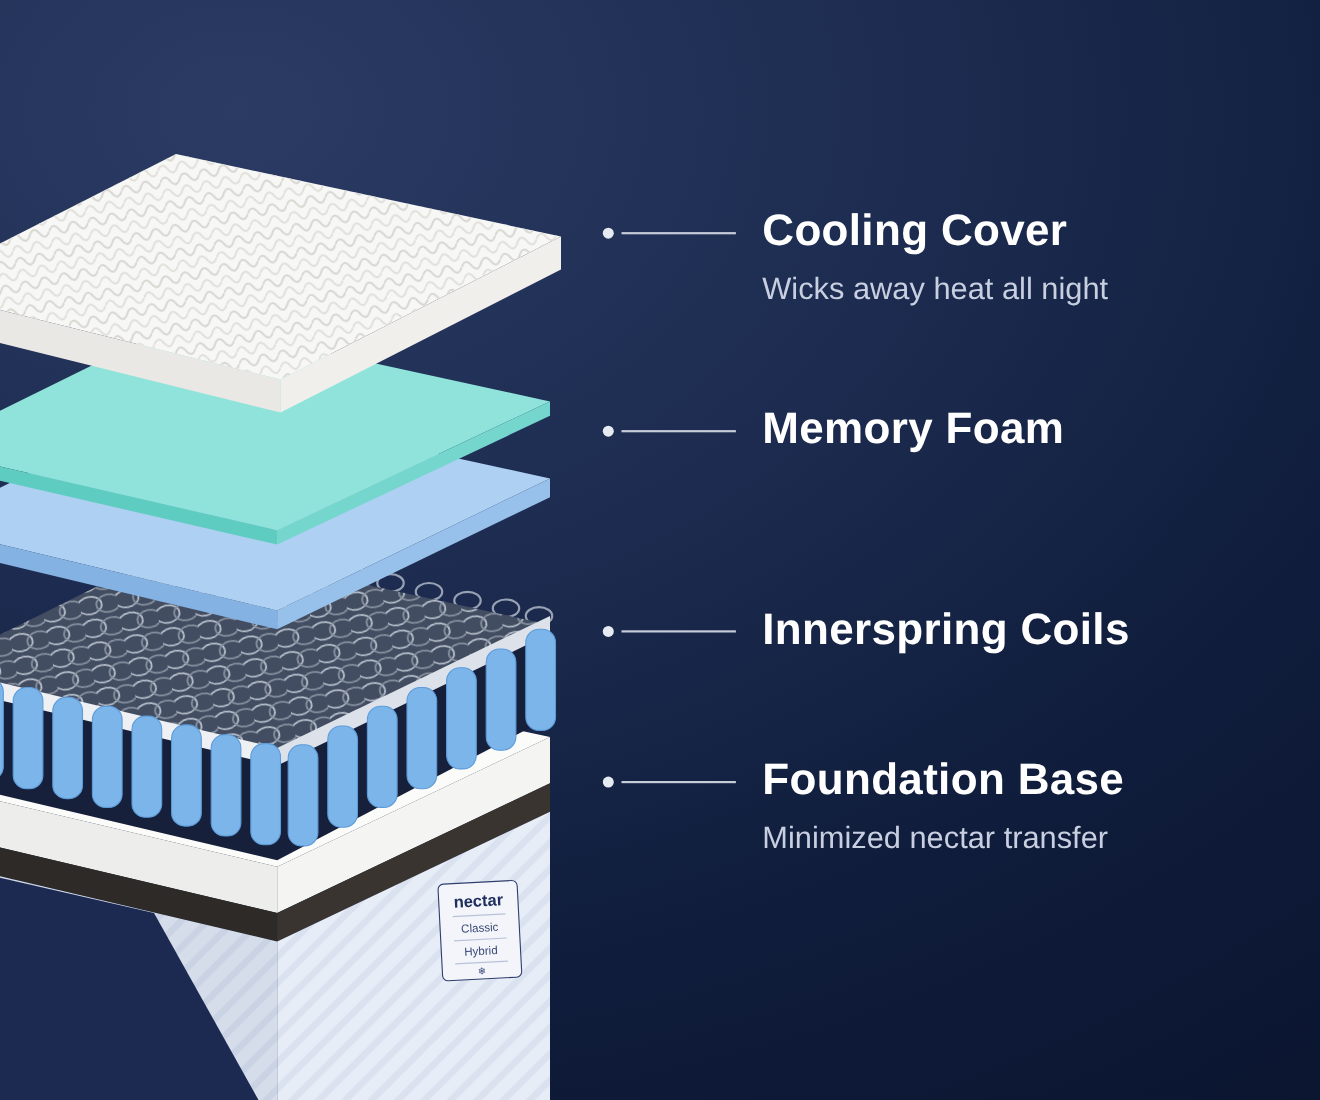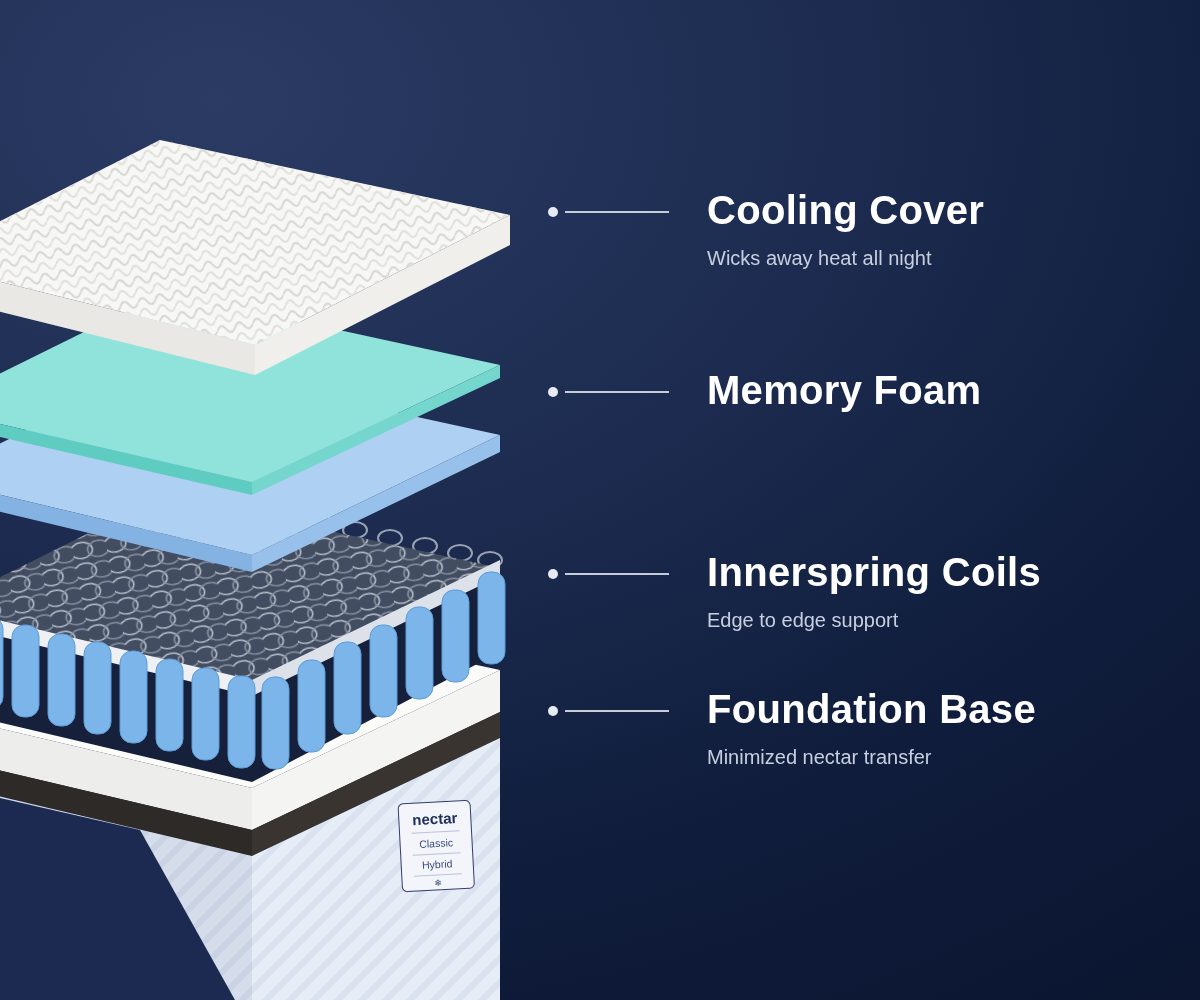--- a/index.html
+++ b/index.html
@@ -6,23 +6,23 @@
   .stage{
     position:relative;width:1200px;height:1000px;overflow:hidden;
     background:radial-gradient(140% 120% at 18% 10%, #2b3b64 0%, #1c2b4f 38%, #0f1c3b 68%, #0a142e 100%);
     font-family:"Liberation Sans",sans-serif;
   }
   .art{position:absolute;left:0;top:0;}
   .label-row{position:absolute;left:548px;display:flex;align-items:flex-start;}
   .leader{display:flex;align-items:center;margin-top:20px;flex:none;}
   .dot{width:10px;height:10px;border-radius:50%;background:#e6eaf1;}
   .line{width:104px;height:2px;background:#c6cdd9;margin-left:7px;}
-  .texts{margin-left:38px;}
+  .texts{margin-left:24px;}
   .label-title{margin:0;font-weight:700;font-size:40px;line-height:1.15;color:#ffffff;letter-spacing:.3px;}
-  .label-sub{margin:13px 0 0;font-weight:400;font-size:20px;line-height:1.2;color:#c8cfe0;}
+  .label-sub{margin:13px 0 0;font-weight:400;font-size:28px;line-height:1.2;color:#c8cfe0;}
 </style>
 </head>
 <body>
 
 <div class="stage">
 
   <svg class="art" width="620" height="1000" viewBox="0 0 620 1000" aria-hidden="true">
     <defs>
       <pattern id="quilt" width="36" height="22" patternUnits="userSpaceOnUse" patternTransform="rotate(-12)">
         <path d="M0 6 q4.5 -8 9 0 t9 0 t9 0 t9 0" fill="none" stroke="#e0dfda" stroke-width="1.8"></path>
@@ -139,21 +139,20 @@
     </div>
   </div>
 
   <div class="label-row" style="top:549px">
     <div class="leader">
       <span class="dot"></span>
       <span class="line"></span>
     </div>
     <div class="texts">
       <h2 class="label-title">Innerspring Coils</h2>
-      <p class="label-sub">Edge to edge support</p>
     </div>
   </div>
 
   <div class="label-row" style="top:686px">
     <div class="leader">
       <span class="dot"></span>
       <span class="line"></span>
     </div>
     <div class="texts">
       <h2 class="label-title">Foundation Base</h2>

